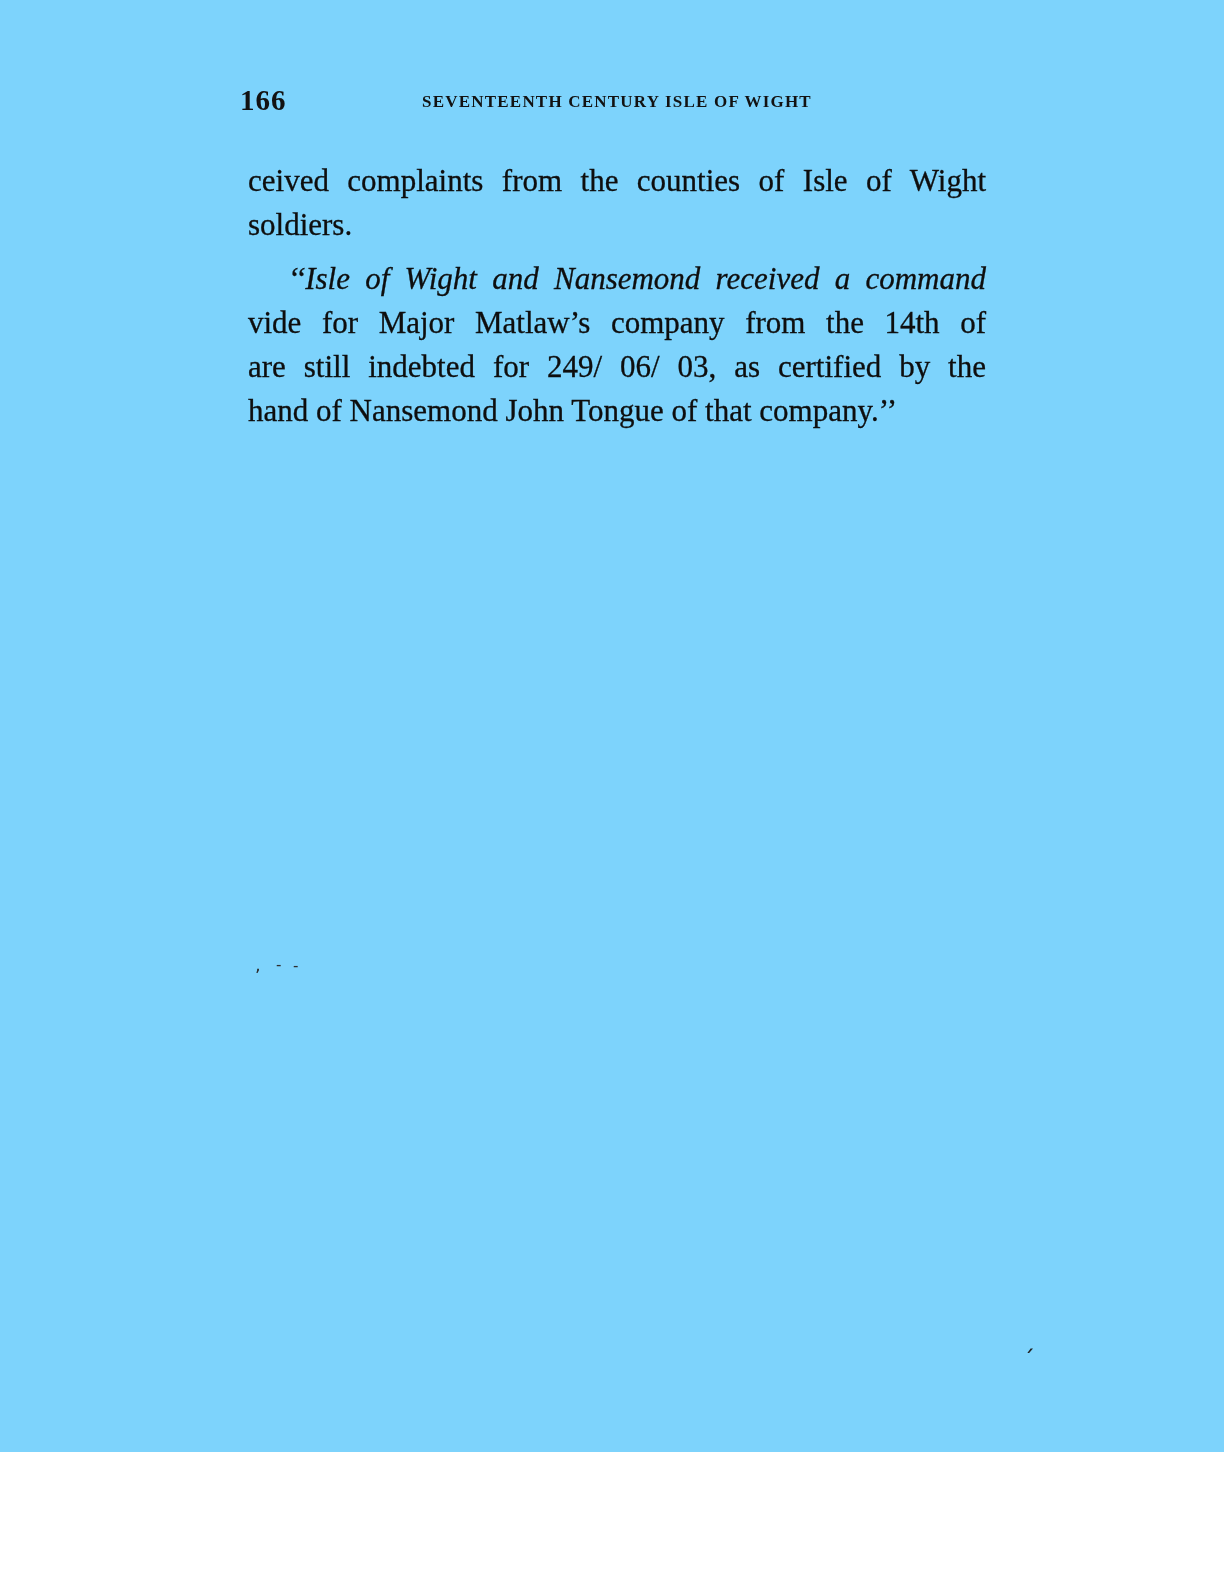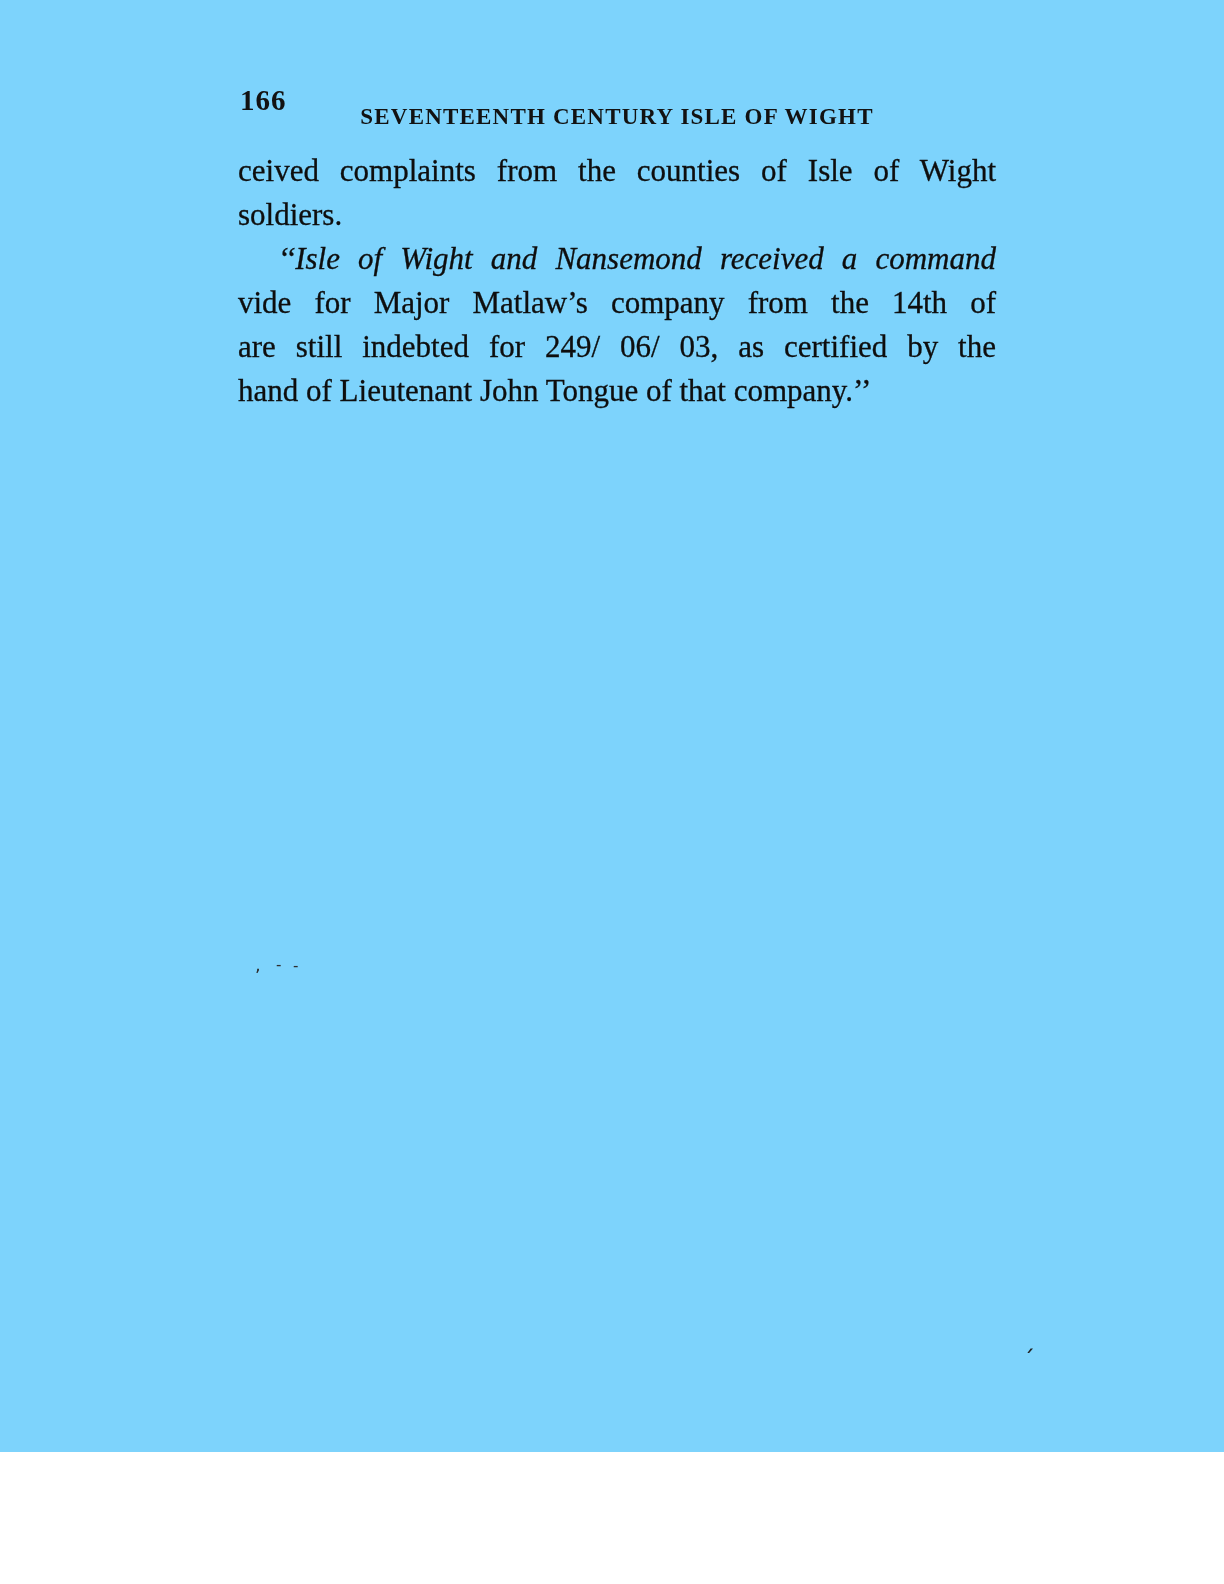--- a/index.html
+++ b/index.html
@@ -13,34 +13,34 @@
     color: #121212;
   }
   
   .running-head { position: absolute; top: 84px; left: 238px; width: 758px; height: 40px; }
   .page-number {
     position: absolute; left: 2px; top: 0;
     font-size: 29px; font-weight: 700; letter-spacing: 1px;
     color: #121212;
   }
   .running-title {
-    position: absolute; left: 0; top: 20px; width: 100%;
+    position: absolute; left: 0; top: 8px; width: 100%;
     text-align: center;
-    font-size: 23px; font-weight: 700; letter-spacing: 1.2px;
+    font-size: 17px; font-weight: 700; letter-spacing: 1.2px;
     color: #121212;
     white-space: nowrap;
   }
   
   .text-block {
     position: absolute; left: 238px; top: 149px; width: 758px;
     font-size: 31px; line-height: 44px;
     color: #0e0e0e;
     -webkit-text-stroke: 0.3px #0e0e0e;
   }
-  .para { margin: 0; padding: 0; }
+  .para { margin: 10px; padding: 0; }
   .line {
     text-align: justify;
     text-align-last: justify;
     text-justify: inter-word;
     white-space: normal;
   }
   .line.line-last { text-align-last: left; }
   .line.indent { text-indent: 40px; font-style: italic; }
   
   .speck {
@@ -75,21 +75,21 @@
 
   <div class="text-block">
     <div class="para">
       <div class="line">ceived complaints from the counties of Isle of Wight</div>
       <div class="line line-last">soldiers.</div>
     </div>
     <div class="para">
       <div class="line indent">‘‘Isle of Wight and Nansemond received a command</div>
       <div class="line">vide for Major Matlaw’s company from the 14th of</div>
       <div class="line">are still indebted for 249/ 06/ 03, as certified by the</div>
-      <div class="line line-last">hand of Lieutenant John Tongue of that company.’’</div>
+      <div class="line line-last">hand of Nansemond John Tongue of that company.’’</div>
     </div>
   </div>
 
   <span class="speck speck-comma">,</span>
   <span class="speck speck-dash1">-</span>
   <span class="speck speck-dash2">-</span>
   <span class="speck speck-accent">´</span>
   <div class="speck-tick"></div>
   <div class="speck-corner"></div>
 

